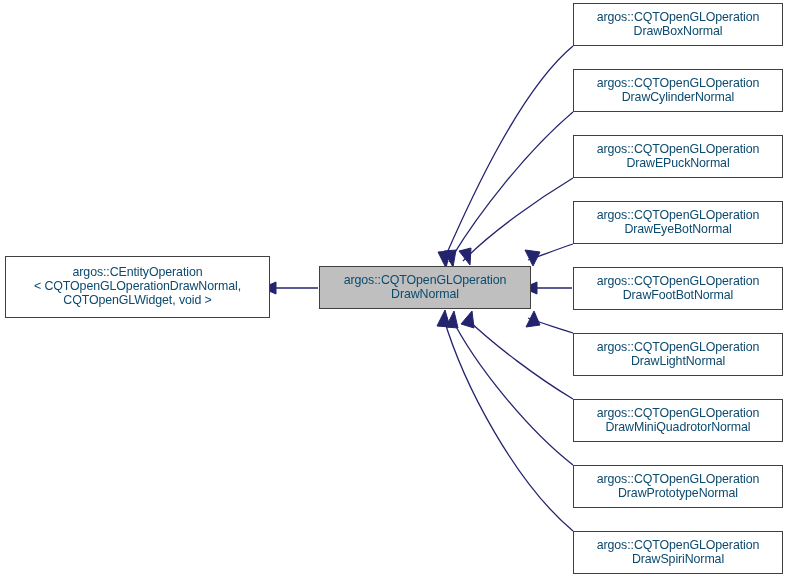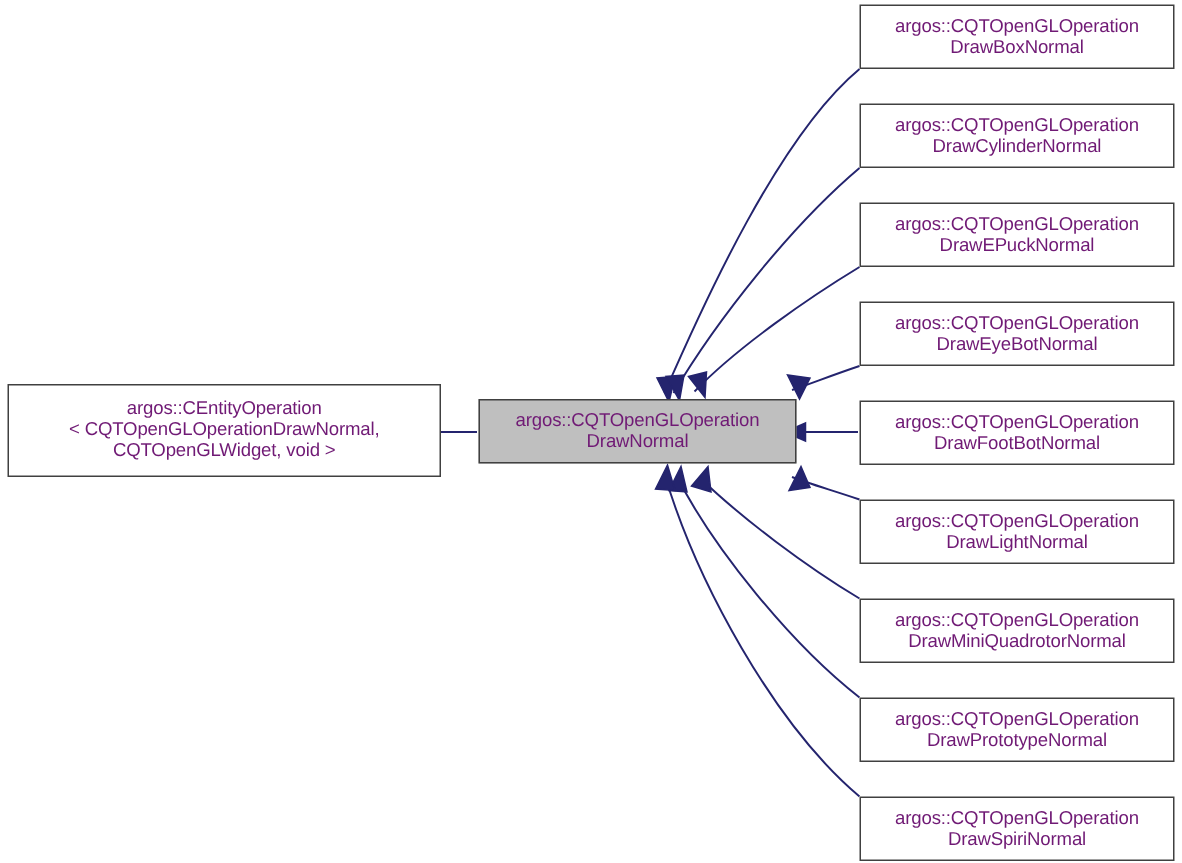--- a/index.html
+++ b/index.html
@@ -34,21 +34,21 @@
     position: absolute;
     box-sizing: border-box;
     border: 1px solid #404040;
     background: #ffffff;
     display: flex;
     align-items: center;
     justify-content: center;
     text-align: center;
     line-height: 1.12;
     font-size: 12.4px;
-    color: #701a75;
+    color: #0c4a6e;
     white-space: pre;
     letter-spacing: -0.1px;
   }
   .node.current {
     background: #bfbfbf;
     border: 1px solid #404040;
   }
   .node-label {
     display: block;
     white-space: pre;
@@ -74,21 +74,21 @@
       <polygon points="444,251 453,267 456,250" fill="#24246e" stroke="#24246e" stroke-width="1"></polygon>
       <polygon points="459,251 470,265 471,248" fill="#24246e" stroke="#24246e" stroke-width="1"></polygon>
       <polygon points="525,250 533,266 540,252" fill="#24246e" stroke="#24246e" stroke-width="1"></polygon>
       <polygon points="537,282 523,288 537,294" fill="#24246e" stroke="#24246e" stroke-width="1"></polygon>
       <polygon points="526,327 534,311 540,325" fill="#24246e" stroke="#24246e" stroke-width="1"></polygon>
       <polygon points="461,324 472,311 474,328" fill="#24246e" stroke="#24246e" stroke-width="1"></polygon>
       <polygon points="446,327 454,311 458,328" fill="#24246e" stroke="#24246e" stroke-width="1"></polygon>
       <polygon points="437,326 445,310 450,327" fill="#24246e" stroke="#24246e" stroke-width="1"></polygon>
     </svg>
   <div id="nodes">
-      <div class="node" style="left: 5px; top: 256px; width: 289px; height: 62px;"><span class="node-label">argos::CEntityOperation
+      <div class="node" style="left: 5px; top: 256px; width: 265px; height: 62px;"><span class="node-label">argos::CEntityOperation
 &lt; CQTOpenGLOperationDrawNormal,
 CQTOpenGLWidget, void &gt;</span></div>
       <div class="node current" style="left: 319px; top: 266px; width: 212px; height: 43px;"><span class="node-label">argos::CQTOpenGLOperation
 DrawNormal</span></div>
       <div class="node" style="left: 573px; top: 3px; width: 210px; height: 43px;"><span class="node-label">argos::CQTOpenGLOperation
 DrawBoxNormal</span></div>
       <div class="node" style="left: 573px; top: 69px; width: 210px; height: 43px;"><span class="node-label">argos::CQTOpenGLOperation
 DrawCylinderNormal</span></div>
       <div class="node" style="left: 573px; top: 135px; width: 210px; height: 43px;"><span class="node-label">argos::CQTOpenGLOperation
 DrawEPuckNormal</span></div>

